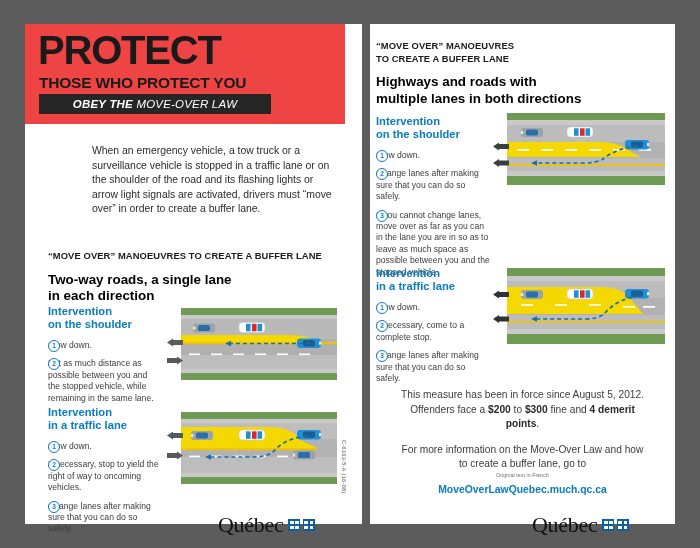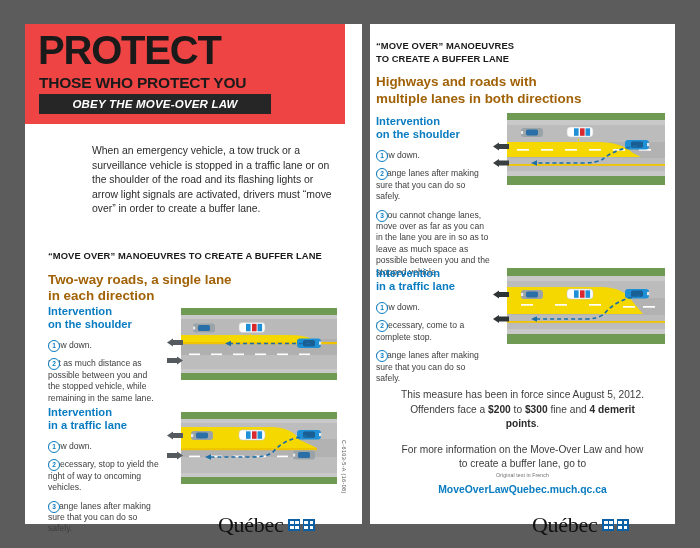--- a/index.html
+++ b/index.html
@@ -44,35 +44,35 @@
   #hero-band{
     position:absolute;left:14px;top:70px;width:232px;height:20px;
     background:#262626;
   }
   #hero-band-text{
     position:absolute;left:50%;top:50%;transform:translate(-50%,-50%);
     white-space:nowrap;
     font-size:11.5px;font-weight:bold;font-style:italic;color:#ffffff;
     letter-spacing:0.2px;
   }
-  #hero-band-text b{font-weight:bold;}
+  #hero-band-text b{font-weight:normal;}
 
   
   #intro{
     position:absolute;left:92px;top:144px;width:250px;
     font-size:10.4px;line-height:14.6px;color:#2b2b2b;
   }
 
   
   .kicker{
     font-size:9.4px;font-weight:bold;letter-spacing:0.1px;color:#1a1a1a;
     line-height:12.5px;
   }
   .sect-title{
-    font-size:13.4px;font-weight:bold;color:#a16207;line-height:16.5px;
+    font-size:13.4px;font-weight:bold;color:#000000;line-height:16.5px;
     margin-top:9px;
   }
   #left-head{position:absolute;left:48px;top:250px;width:300px;}
   #right-head{position:absolute;left:376px;top:40px;width:290px;}
 
   
   .iv-title{
     color:#0a7cc1;font-weight:bold;font-size:11.2px;line-height:13px;
   }
   .steps{margin:9px 0 0 0;padding:0;list-style:none;}

